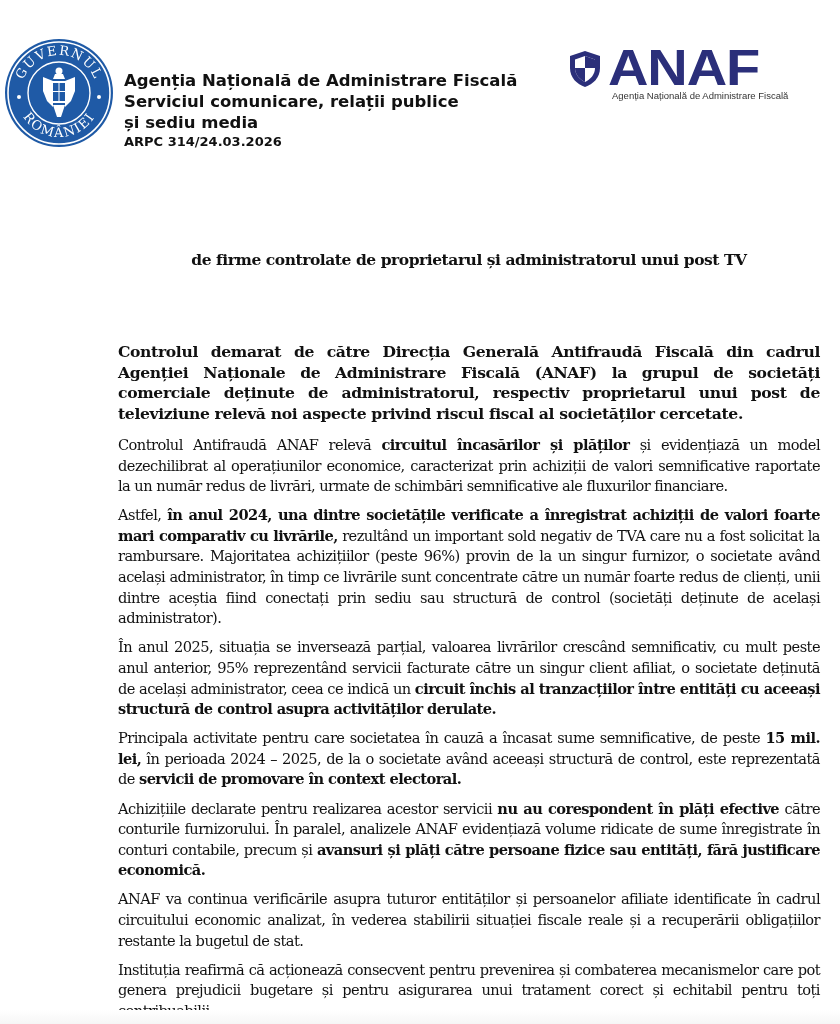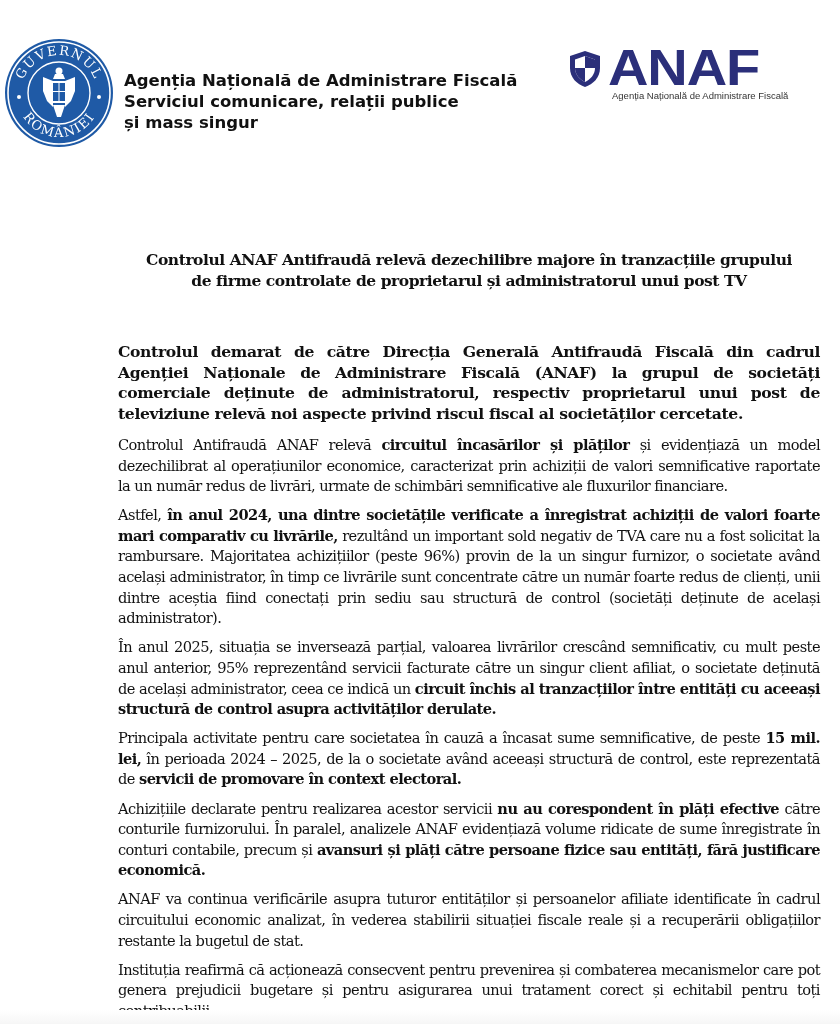--- a/index.html
+++ b/index.html
@@ -60,36 +60,36 @@
       <rect x="56.5" y="46" width="5.5" height="8"></rect>
       <rect x="50" y="55" width="5.5" height="9"></rect>
       <rect x="56.5" y="55" width="5.5" height="9"></rect>
     </g>
   </svg>
 </div>
 
 <div class="header-text">
   <p class="agency-line">Agenția Națională de Administrare Fiscală</p>
   <p class="agency-line">Serviciul comunicare, relații publice</p>
-  <p class="agency-line">și mass singur</p>
+  <p class="agency-line">și sediu media</p>
+  <p class="arpc">ARPC 314/24.03.2026</p>
 </div>
 
 <div class="anaf-logo">
   <svg class="shield" viewBox="0 0 34 38">
     <path d="M17 1 L32 6 L32 18 C32 28 25 34 17 37 C9 34 2 28 2 18 L2 6 Z" fill="#2b2f7a"></path>
     <path d="M17 6 L27 9.5 L27 18 C27 25 22 29.5 17 32 C12 29.5 7 25 7 18 L7 9.5 Z" fill="#ffffff"></path>
     <path d="M17 6 L27 9.5 L27 18 L17 18 Z" fill="#2b2f7a"></path>
     <path d="M7 18 L17 18 L17 32 C12 29.5 7 25 7 18 Z" fill="#2b2f7a"></path>
   </svg>
   <div class="anaf-wordmark">ANAF</div>
   <div class="anaf-sub">Agenția Națională de Administrare Fiscală</div>
 </div>
 
 <div class="title">
-  <div>Controlul ANAF Antifraudă relevă dezechilibre majore în tranzacțiile grupului</div>
   <div>de firme controlate de proprietarul și administratorul unui post TV</div>
 </div>
 
 <div class="content">
   <p class="lead">Controlul demarat de către Direcția Generală Antifraudă Fiscală din cadrul Agenției Naționale de Administrare Fiscală (ANAF) la grupul de societăți comerciale deținute de administratorul, respectiv proprietarul unui post de televiziune relevă noi aspecte privind riscul fiscal al societăților cercetate.</p>
   <div id="paragraphs">
       <p><span>Controlul Antifraudă ANAF relevă </span><b>circuitul încasărilor și plăților</b><span> și evidențiază un model dezechilibrat al operațiunilor economice, caracterizat prin achiziții de valori semnificative raportate la un număr redus de livrări, urmate de schimbări semnificative ale fluxurilor financiare.</span></p>
       <p><span>Astfel, </span><b>în anul 2024, una dintre societățile verificate a înregistrat achiziții de valori foarte mari comparativ cu livrările,</b><span> rezultând un important sold negativ de TVA care nu a fost solicitat la rambursare. Majoritatea achizițiilor (peste 96%) provin de la un singur furnizor, o societate având același administrator, în timp ce livrările sunt concentrate către un număr foarte redus de clienți, unii dintre aceștia fiind conectați prin sediu sau structură de control (societăți deținute de același administrator).</span></p>
       <p><span>În anul 2025, situația se inversează parțial, valoarea livrărilor crescând semnificativ, cu mult peste anul anterior, 95% reprezentând servicii facturate către un singur client afiliat, o societate deținută de același administrator, ceea ce indică un </span><b>circuit închis al tranzacțiilor între entități cu aceeași structură de control asupra activităților derulate.</b></p>
       <p><span>Principala activitate pentru care societatea în cauză a încasat sume semnificative, de peste </span><b>15 mil. lei,</b><span> în perioada 2024 – 2025, de la o societate având aceeași structură de control, este reprezentată de </span><b>servicii de promovare în context electoral.</b></p>

